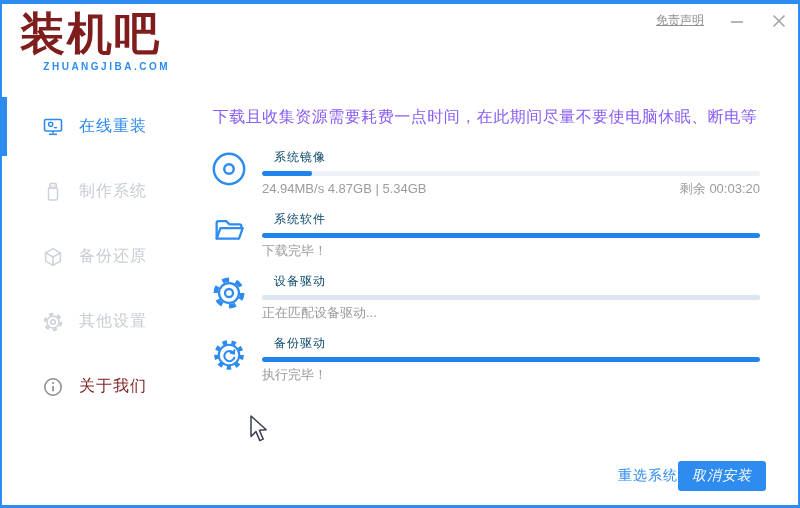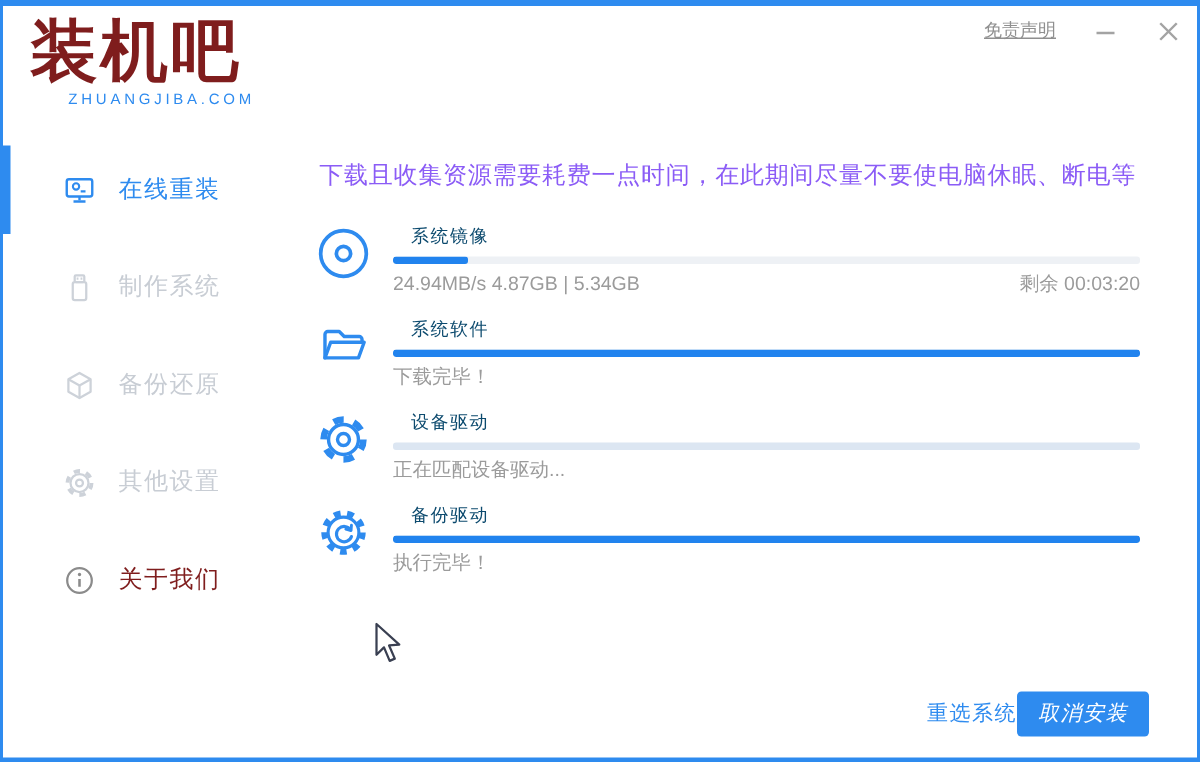--- a/index.html
+++ b/index.html
@@ -9,21 +9,21 @@
   .window {
     position:relative; width:800px; height:508px; background:#ffffff;
     border-left:2px solid #2e8bef; border-right:2px solid #2e8bef;
     border-bottom:3px solid #2e8bef; border-top:4px solid #2e8bef;
     overflow:hidden;
   }
 
   
   .logo { position:absolute; left:18px; top:4px; width:150px; text-align:right; }
   .logo-cn { font-size:45px; line-height:52px; font-weight:bold; color:#7f1d1d; letter-spacing:2px; text-align:left; }
-  .logo-en { font-size:10px; font-weight:normal; color:#2e8bef; letter-spacing:2.5px; margin-top:1px; }
+  .logo-en { font-size:10px; font-weight:bold; color:#2e8bef; letter-spacing:2.5px; margin-top:1px; }
 
   .titlebar-right { position:absolute; top:8px; right:10px; display:flex; align-items:flex-start; gap:24px; }
   .disclaimer { font-size:12px; color:#8f8f8f; text-decoration:underline; cursor:pointer; }
   .win-btn { width:18px; height:18px; display:flex; align-items:center; justify-content:center; cursor:pointer; }
 
   
   .sidebar { position:absolute; left:0; top:90px; width:190px; }
   .side-item { position:relative; height:65px; display:flex; align-items:center; cursor:pointer; }
   .side-item .indicator { display:none; }
   .side-item.active .indicator {

